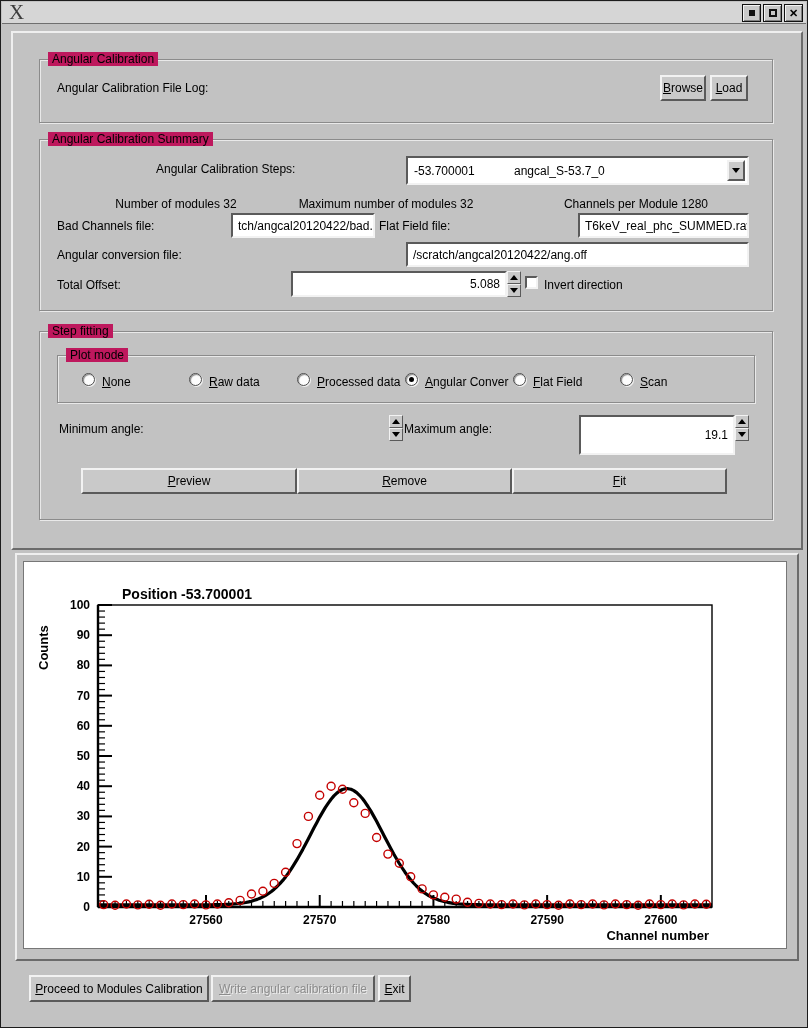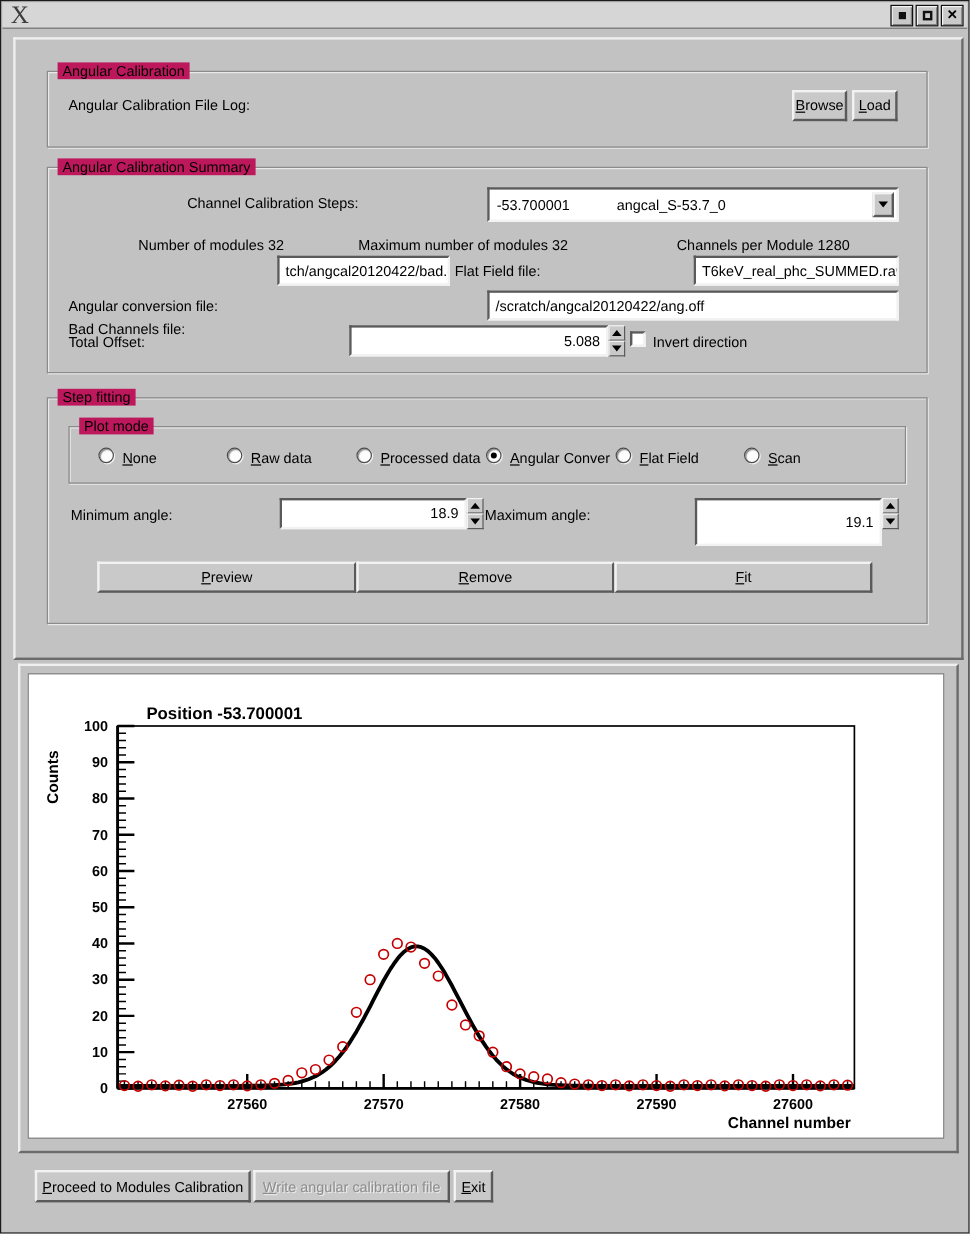--- a/index.html
+++ b/index.html
@@ -81,33 +81,33 @@
   <div class="groupbox" style="left:38px;top:58px;width:732px;height:62px;">
     <span class="gb-title">Angular Calibration</span>
   </div>
   <span class="lbl" style="left:56px;top:80px;">Angular Calibration File Log:</span>
   <div class="btn" style="left:659px;top:74px;width:46px;height:26px;"><u>B</u>rowse</div>
   <div class="btn" style="left:709px;top:74px;width:38px;height:26px;"><u>L</u>oad</div>
 
   <div class="groupbox" style="left:38px;top:138px;width:732px;height:170px;">
     <span class="gb-title">Angular Calibration Summary</span>
   </div>
-  <span class="lbl" style="left:155px;top:161px;">Channel Calibration Steps:</span>
+  <span class="lbl" style="left:155px;top:161px;">Angular Calibration Steps:</span>
   <div class="combo" style="left:405px;top:155px;width:343px;height:29px;">
     <span style="padding-left:6px;width:100px;">-53.700001</span>
     <span>angcal_S-53.7_0</span>
     <div class="combo-arrowbtn">
       <span class="tri-down"></span>
     </div>
   </div>
   <span class="lbl" style="left:85px;top:196px;width:180px;text-align:center;">Number of modules 32</span>
   <span class="lbl" style="left:260px;top:196px;width:250px;text-align:center;">Maximum number of modules 32</span>
   <span class="lbl" style="left:530px;top:196px;width:210px;text-align:center;">Channels per Module 1280</span>
 
-  <span class="lbl" style="left:56px;top:218px;margin-top:48px;">Bad Channels file:</span>
+  <span class="lbl" style="left:56px;top:218px;">Bad Channels file:</span>
   <div class="field" style="left:230px;top:212px;width:144px;height:25px;">tch/angcal20120422/bad.chan</div>
   <span class="lbl" style="left:378px;top:218px;">Flat Field file:</span>
   <div class="field" style="left:577px;top:212px;width:171px;height:25px;">T6keV_real_phc_SUMMED.raw</div>
 
   <span class="lbl" style="left:56px;top:247px;">Angular conversion file:</span>
   <div class="field" style="left:405px;top:241px;width:343px;height:25px;">/scratch/angcal20120422/ang.off</div>
 
   <span class="lbl" style="left:56px;top:277px;">Total Offset:</span>
   <div class="field num" style="left:290px;top:270px;width:216px;height:26px;">5.088</div>
   <div class="spincol" style="left:506px;top:270px;height:26px;">
@@ -134,21 +134,20 @@
   <div class="radio" style="left:296px;top:372px;"></div>
   <span class="lbl" style="left:316px;top:374px;"><u>P</u>rocessed data</span>
   <div class="radio checked" style="left:404px;top:372px;"></div>
   <span class="lbl" style="left:424px;top:374px;"><u>A</u>ngular Conver</span>
   <div class="radio" style="left:512px;top:372px;"></div>
   <span class="lbl" style="left:532px;top:374px;"><u>F</u>lat Field</span>
   <div class="radio" style="left:619px;top:372px;"></div>
   <span class="lbl" style="left:639px;top:374px;"><u>S</u>can</span>
 
   <span class="lbl" style="left:58px;top:421px;">Minimum angle:</span>
-  <div class="field num" style="left:232px;top:414px;width:156px;height:26px;">18.9</div>
   <div class="spincol" style="left:388px;top:414px;height:26px;">
     <div class="spinbtn">
         <span class="tri-up"></span>
       </div>
     <div class="spinbtn">
         <span class="tri-down"></span>
       </div>
   </div>
   <span class="lbl" style="left:403px;top:421px;">Maximum angle:</span>
   <div class="field num" style="left:578px;top:414px;width:156px;height:40px;padding-left:39px;">19.1</div>

